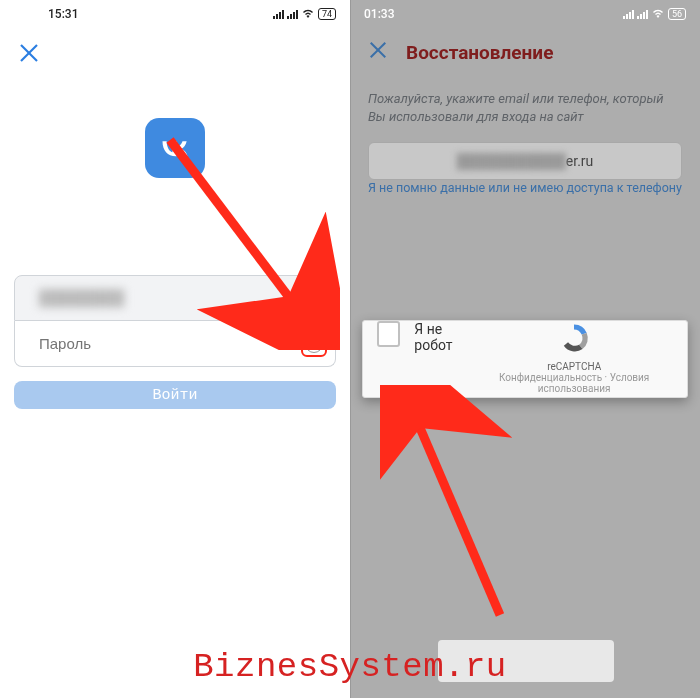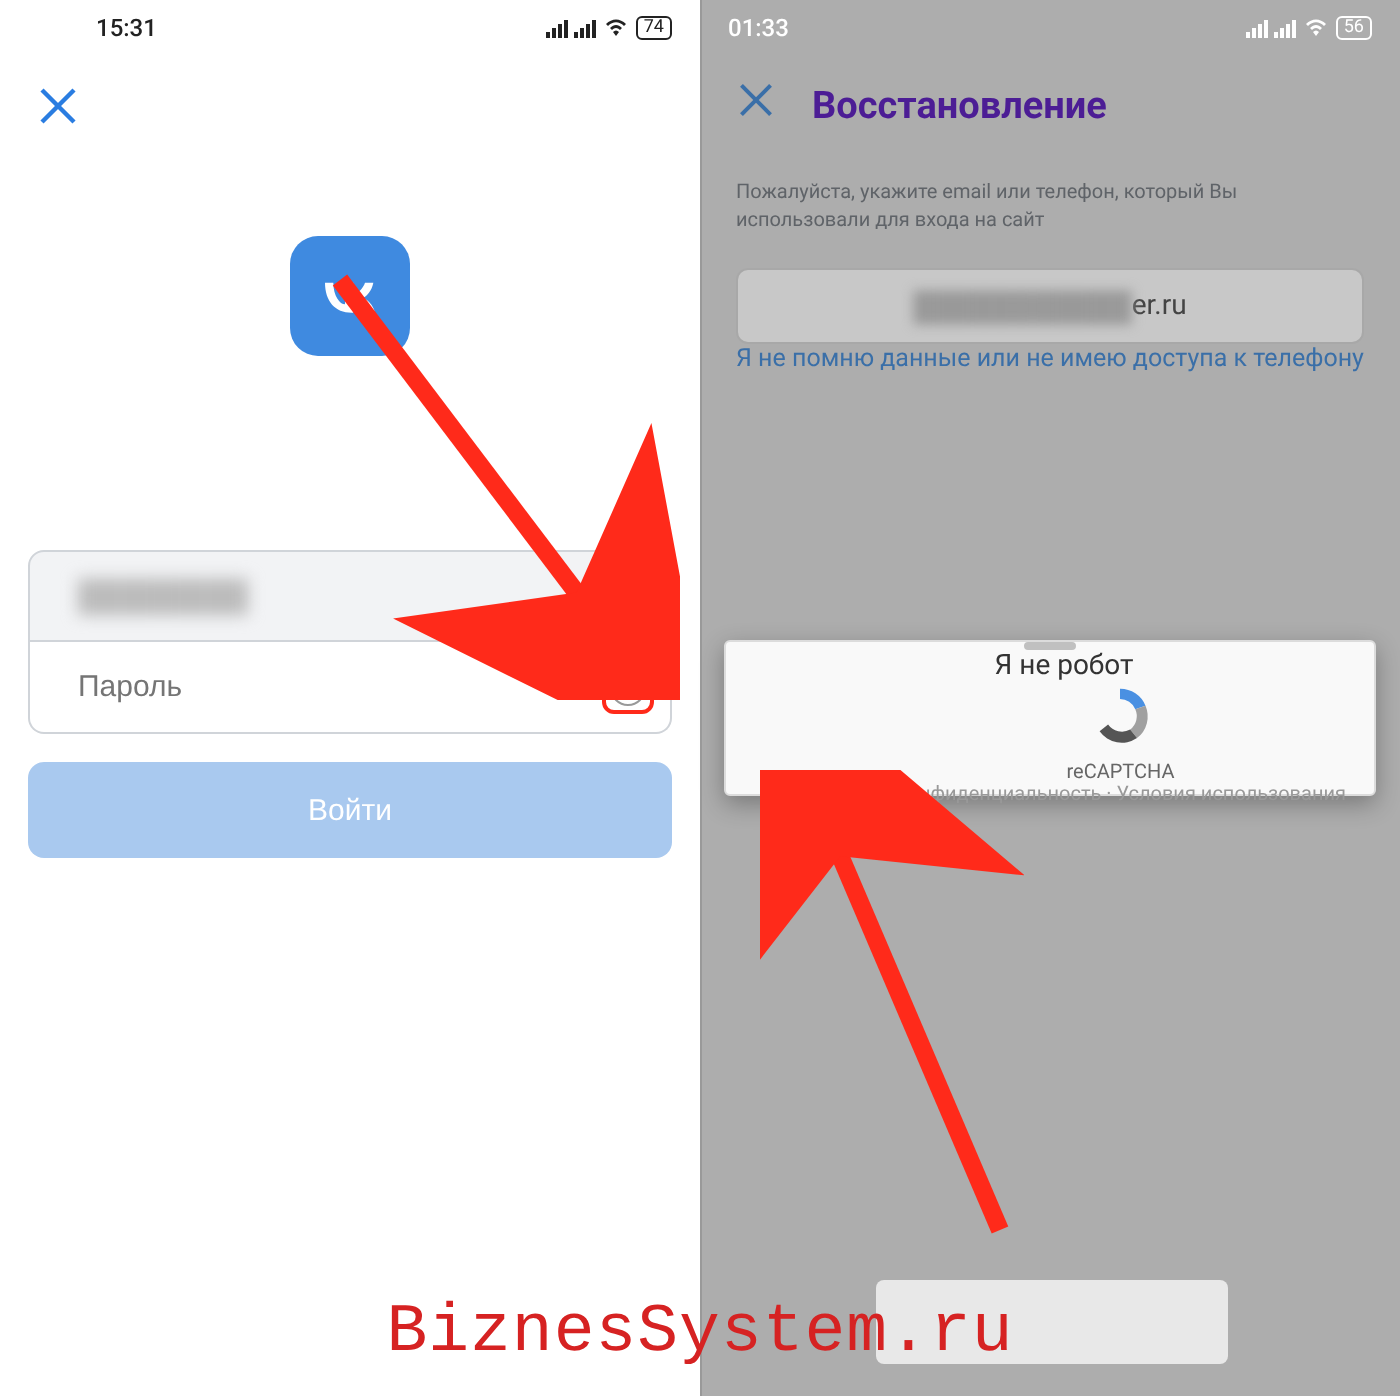--- a/index.html
+++ b/index.html
@@ -28,33 +28,33 @@
     .vk-logo svg { width: 40px; height: 40px; }
 
     .login-form { position: absolute; top: 275px; left: 14px; right: 14px; }
     .field { height: 46px; border: 1px solid #d0d4d9; display: flex; align-items: center; padding: 0 24px; font-size: 15px; }
     .field-top { border-radius: 8px 8px 0 0; background: #f2f3f5; }
     .field-bottom { border-radius: 0 0 8px 8px; border-top: none; position: relative; background: #fff;}
     .blurred { filter: blur(4px); color: #bbb; width: 100%; }
     .pw-input { flex: 1; border: none; outline: none; font-size: 15px; color: #888; background: transparent; }
     .help-circle { position: absolute; right: 8px; top: 50%; transform: translateY(-50%); width: 26px; height: 26px; border: 2px solid #ff2a1a; border-radius: 6px; display: flex; align-items: center; justify-content: center; }
     .help-inner { width: 18px; height: 18px; border: 1.5px solid #999; border-radius: 50%; display:flex;align-items:center;justify-content:center;color:#999;font-size:12px; }
-    .login-btn { margin-top: 14px; width: 100%; height: 48px; border: none; background: #a9c9ef; color: #fff; font-size: 15px; border-radius: 8px; }
+    .login-btn { margin-top: 14px; width: 100%; height: 28px; border: none; background: #a9c9ef; color: #fff; font-size: 15px; border-radius: 8px; font-family: Liberation Mono, monospace; }
 
     .rec-header { position: absolute; top: 40px; left: 0; right:0; display: flex; align-items: center; padding: 0 18px; gap: 18px; }
     .rec-header .close-x2 svg line { stroke: #3a6fa8; stroke-width: 2.2; }
-    .rec-title { font-size: 19px; font-weight: 700; color: #4c1d95; }
+    .rec-title { font-size: 19px; font-weight: 700; color: #7f1d1d; }
 
     .rec-body { position: absolute; top: 90px; left: 18px; right: 18px; }
-    .rec-text { font-size: 10px; color: #5f6368; line-height: 1.4; }
+    .rec-text { font-size: 13px; color: #5f6368; line-height: 1.4; font-style: italic; }
     .email-field { margin-top: 16px; height: 38px; background: #c8c8c8; border: 1px solid #a8a8a8; border-radius: 6px; display: flex; align-items: center; padding: 0 10px; font-size: 14px; color: #444; justify-content: center; }
     .email-blur { filter: blur(3px); color: #999; }
     .rec-link { font-size: 12.5px; color: #3a6fa8; }
 
-    .captcha { position: absolute; top: 320px; left: 12px; right: 12px; height: 78px; background: #f9f9f9; border: 1px solid #dcdcdc; border-radius: 3px; box-shadow: 0 4px 12px rgba(0,0,0,0.3); display: flex; align-items: center; padding: 0 14px; flex-direction: column; }
+    .captcha { position: absolute; top: 320px; left: 12px; right: 12px; height: 78px; background: #f9f9f9; border: 1px solid #dcdcdc; border-radius: 3px; box-shadow: 0 4px 12px rgba(0,0,0,0.3); display: flex; align-items: flex-start; padding: 0 14px; }
     .captcha-check { width: 26px; height: 26px; border: 2px solid #c0c0c0; border-radius: 3px; background: #fff; }
     .captcha-label { margin-left: 14px; font-size: 14px; color: #333; }
     .captcha-right { margin-left: auto; text-align: center; }
     .captcha-logo { width: 34px; height: 34px; margin: 0 auto 2px; }
     .captcha-brand { font-size: 10px; color: #666; }
     .captcha-small { font-size: 10px; color: #999; }
 
     .submit-blob { position: absolute; bottom: 16px; left: 88px; width: 176px; height: 42px; background: #e8e8e8; border-radius: 4px; }
 
     .arrow1 { position: absolute; top: 130px; left: 130px; width: 210px; height: 220px; pointer-events: none; }

